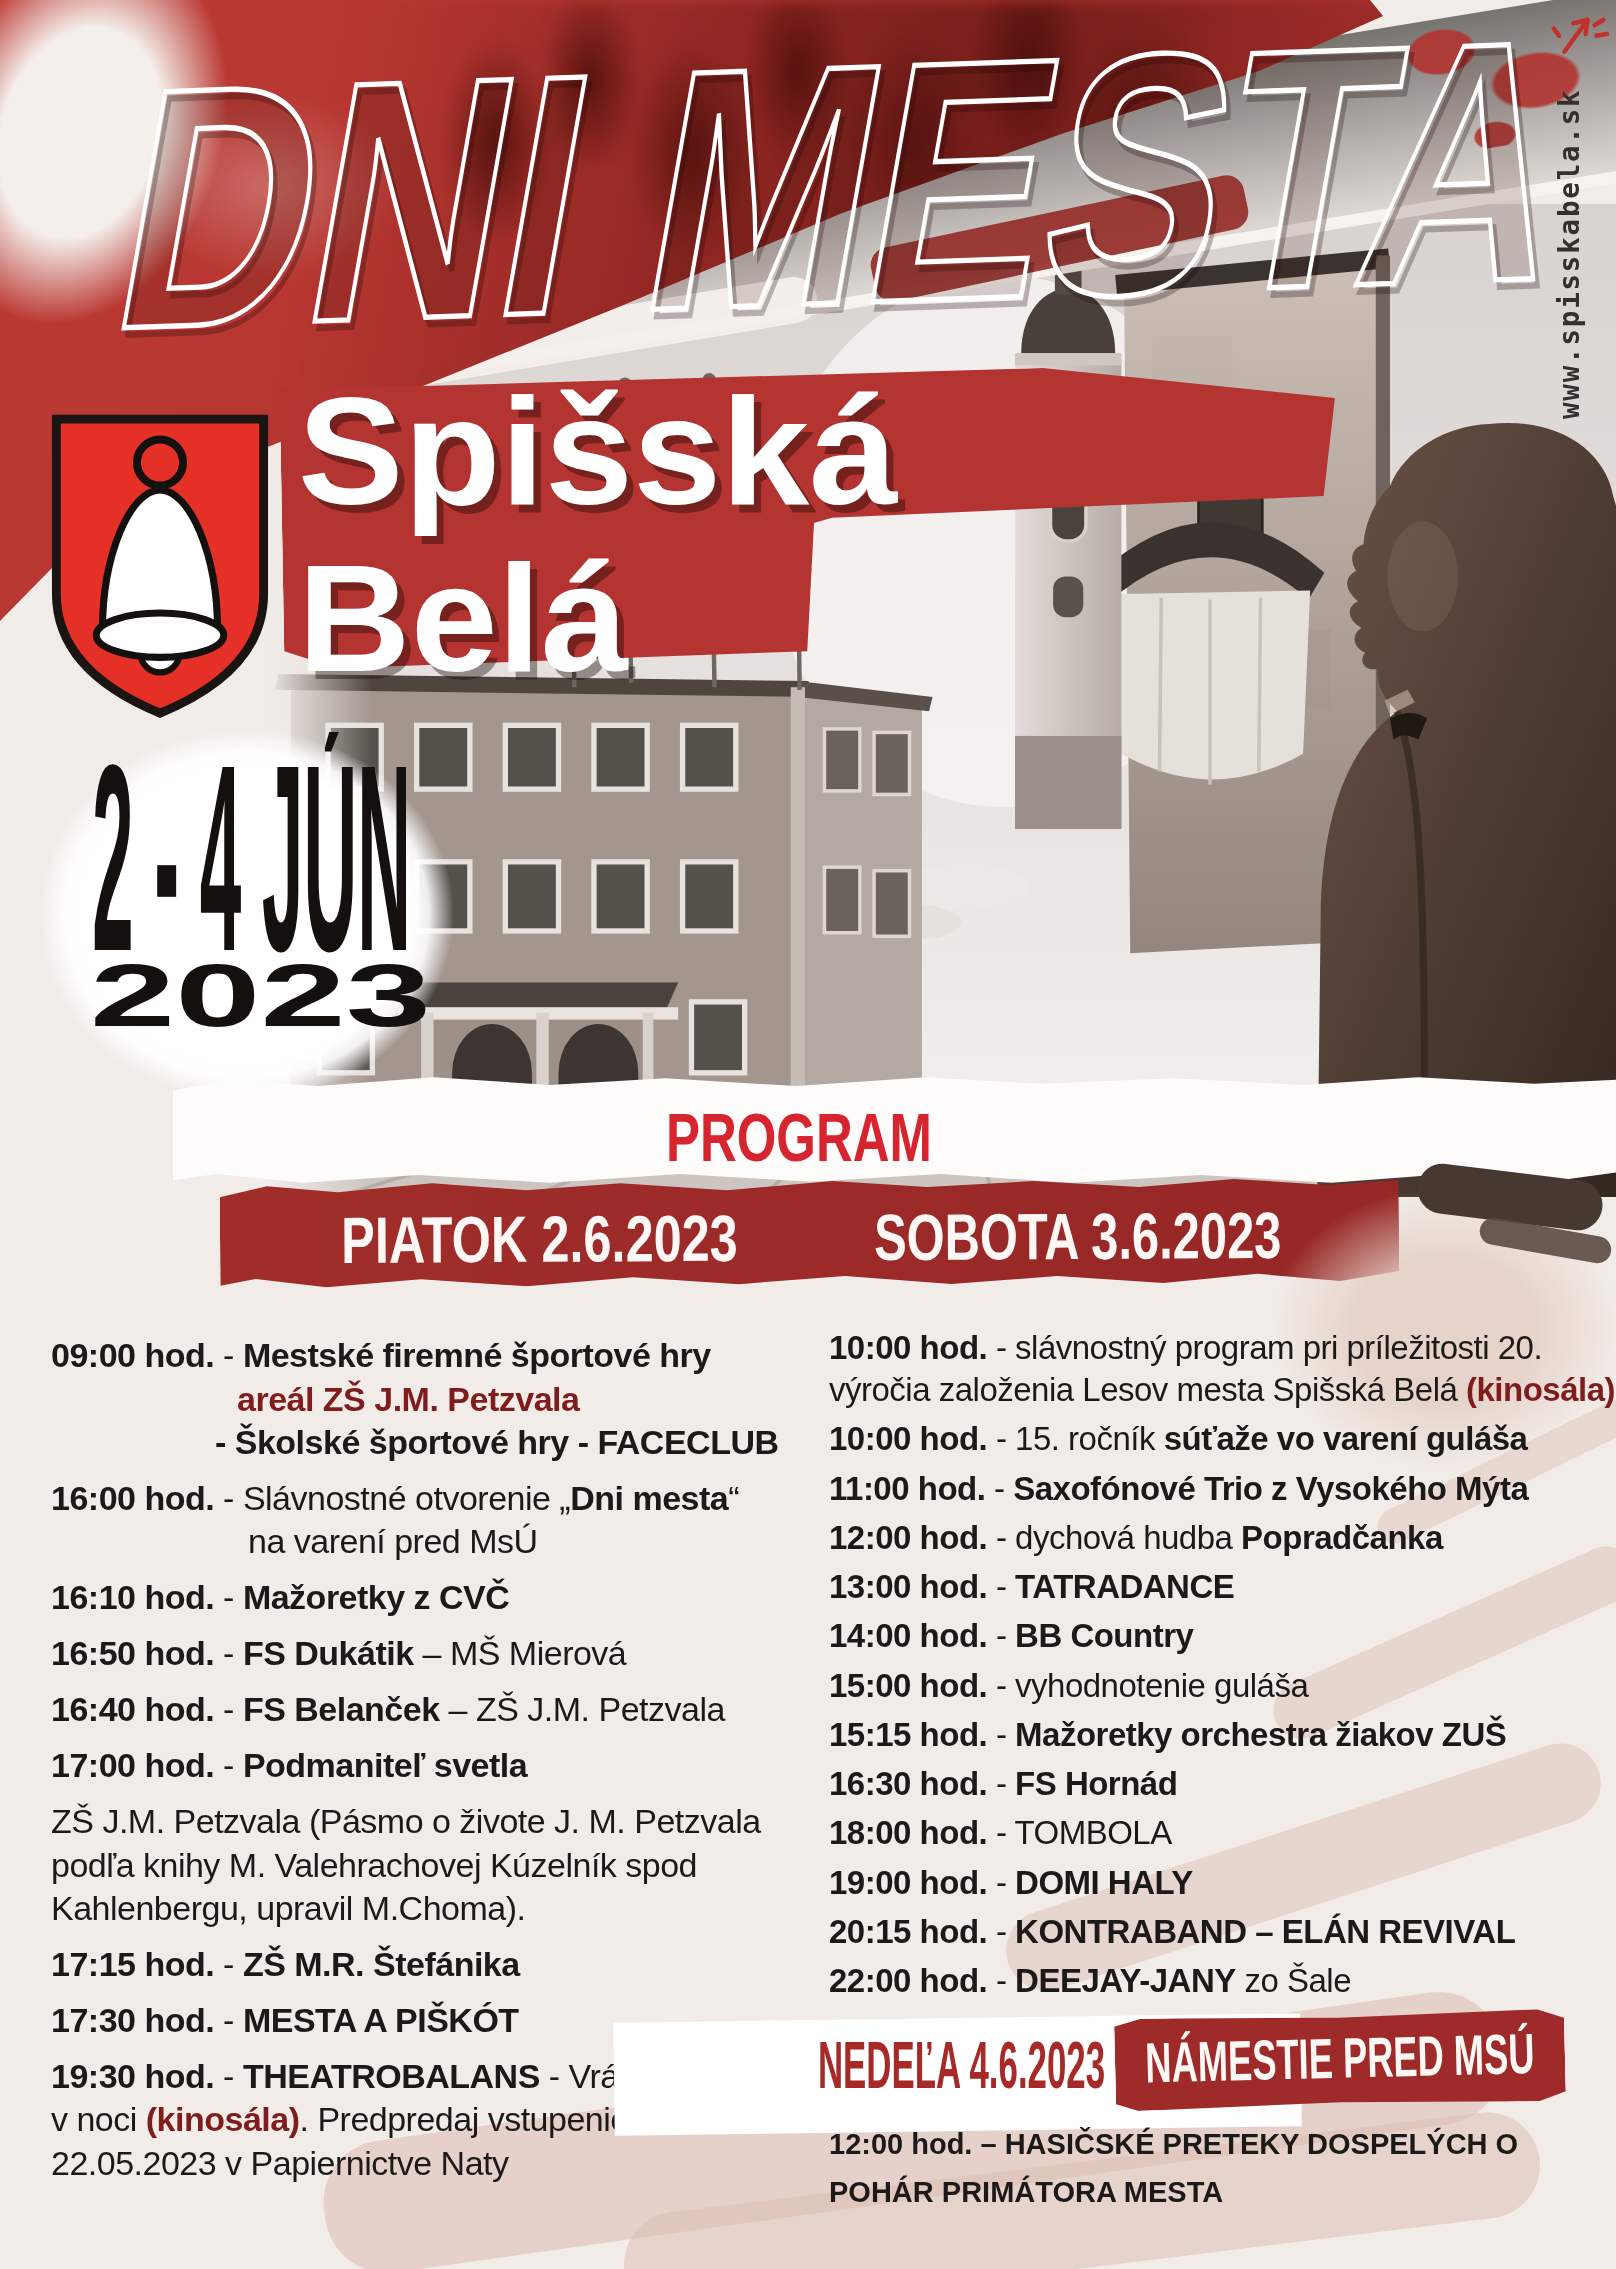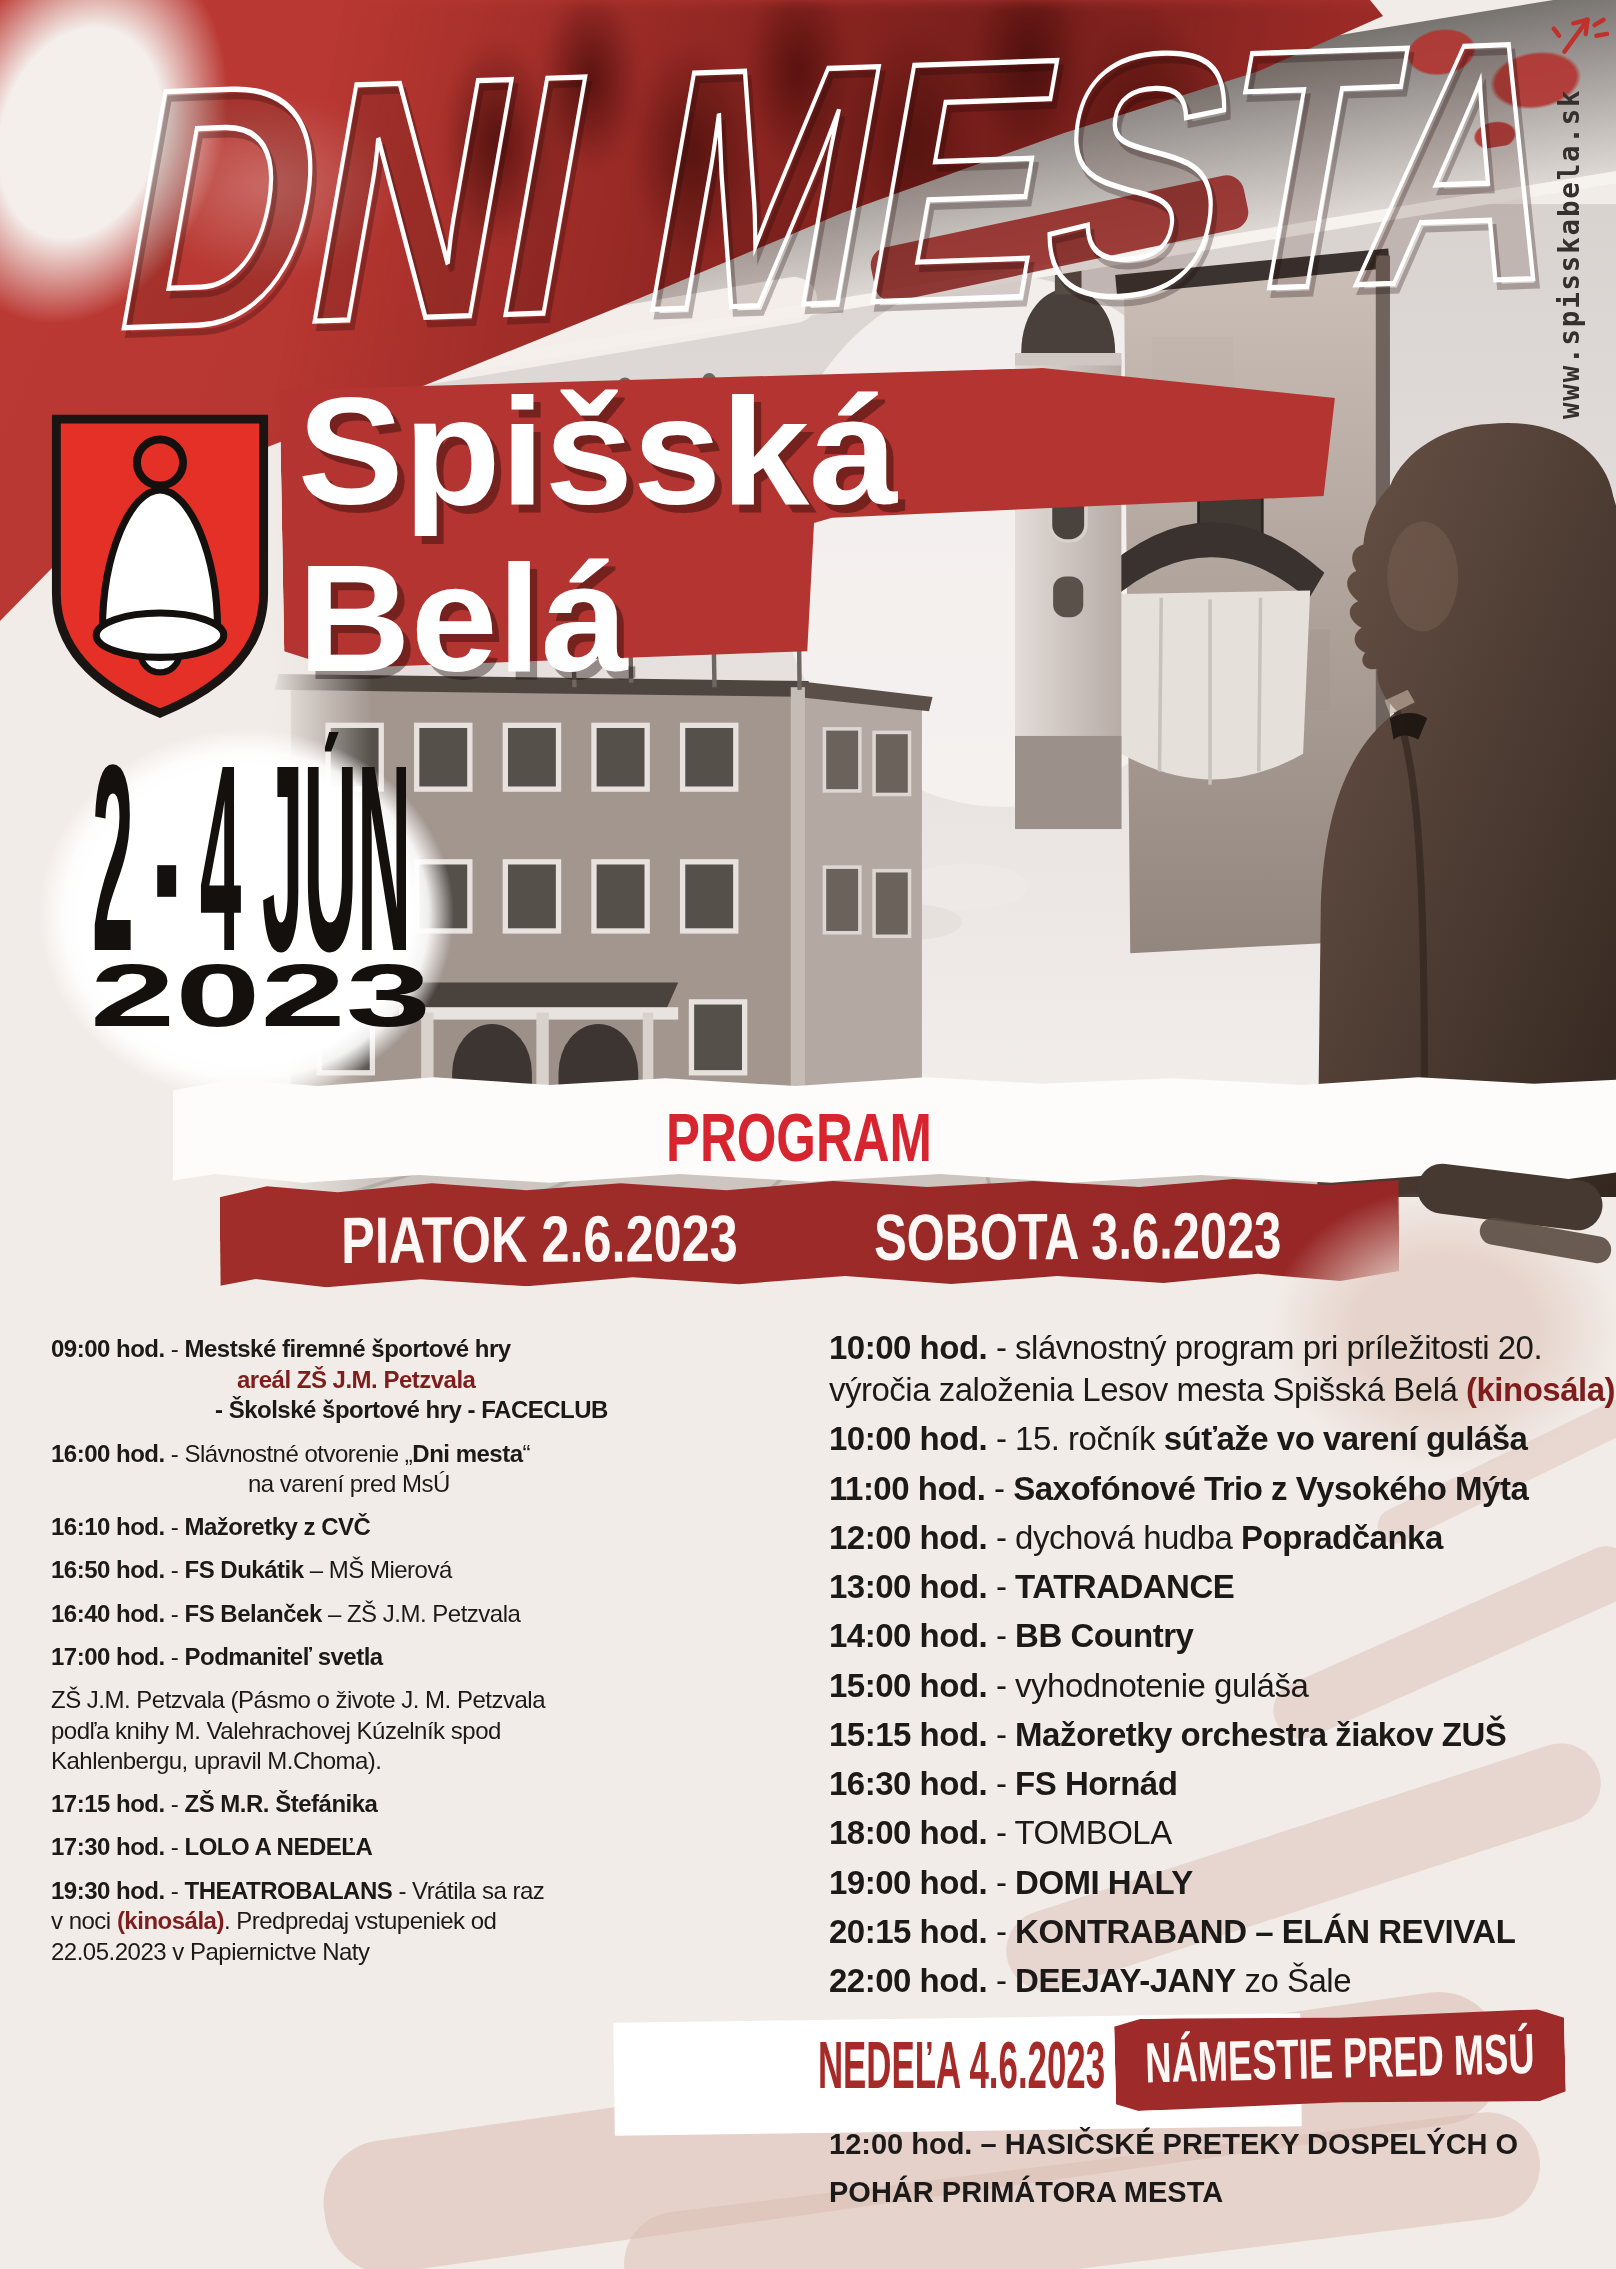--- a/index.html
+++ b/index.html
@@ -96,21 +96,21 @@
     writing-mode:vertical-rl; transform:rotate(180deg);
     font-family:"DejaVu Sans Mono", monospace; font-weight:bold; font-size:27.5px;
     letter-spacing:1.8px; color:#35302d;
   }
 
   
   .col{color:#1c1a19;}
   #col-friday{left:51px; top:1334px; width:771px;}
   #col-saturday{left:829px; top:1327px; width:789px;}
   #sunday-entry{left:829px; top:2121px; width:789px;}
-  .entry{margin:0 0 12.4px 0; font-size:24px; line-height:1.28; letter-spacing:-0.5px; white-space:nowrap;}
+  .entry{margin:0 0 12.4px 0; font-size:34px; line-height:1.28; letter-spacing:-0.5px; white-space:nowrap;}
   #col-saturday .entry{font-size:33px; margin-bottom:7px;}
   #sunday-entry .entry{font-size:29px; line-height:1.65; letter-spacing:0;}
   .entry .b{font-weight:bold;}
   .entry .r{color:#7f1d1d;}
 
   
   #sunday-patch{left:614px; top:2018px; width:687px; height:113px; background:#fff; transform:rotate(-.8deg);}
   #venue-banner{
     left:1115px; top:2014px; width:450px; height:92px; background:#9e2b29; transform:rotate(-1.4deg);
     clip-path:polygon(0 8%,6% 0,50% 4%,94% 0,100% 10%,100% 90%,94% 100%,50% 96%,5% 100%,0 92%);
@@ -330,21 +330,21 @@
 
   <div class="abs col" id="col-friday">
       <p class="entry"><span class="b">09:00 hod.</span><span> - </span><span class="b">Mestské firemné športové hry</span><br><span class="b r" style="padding-left: 186px;">areál ZŠ J.M. Petzvala</span><br><span class="b" style="padding-left: 164px;">- Školské športové hry - FACECLUB</span></p>
       <p class="entry"><span class="b">16:00 hod.</span><span> - Slávnostné otvorenie „</span><span class="b">Dni mesta</span><span>“</span><br><span style="padding-left: 197px;">na varení pred MsÚ</span></p>
       <p class="entry"><span class="b">16:10 hod.</span><span> - </span><span class="b">Mažoretky z CVČ</span></p>
       <p class="entry"><span class="b">16:50 hod.</span><span> - </span><span class="b">FS Dukátik</span><span> – MŠ Mierová</span></p>
       <p class="entry"><span class="b">16:40 hod.</span><span> - </span><span class="b">FS Belanček</span><span> – ZŠ J.M. Petzvala</span></p>
       <p class="entry"><span class="b">17:00 hod.</span><span> - </span><span class="b">Podmaniteľ svetla</span></p>
       <p class="entry"><span>ZŠ J.M. Petzvala (Pásmo o živote J. M. Petzvala</span><br><span>podľa knihy M. Valehrachovej Kúzelník spod</span><br><span>Kahlenbergu, upravil M.Choma).</span></p>
       <p class="entry"><span class="b">17:15 hod.</span><span> - </span><span class="b">ZŠ M.R. Štefánika</span></p>
-      <p class="entry"><span class="b">17:30 hod.</span><span> - </span><span class="b">LOLO A NEDEĽA</span></p>
+      <p class="entry"><span class="b">17:30 hod.</span><span> - </span><span class="b">MESTA A PIŠKÓT</span></p>
       <p class="entry"><span class="b">19:30 hod.</span><span> - </span><span class="b">THEATROBALANS</span><span> - Vrátila sa raz</span><br><span>v noci </span><span class="b r">(kinosála)</span><span>. Predpredaj vstupeniek od</span><br><span>22.05.2023 v Papiernictve Naty</span></p>
     </div>
   <div class="abs col" id="col-saturday">
       <p class="entry"><span class="b">10:00 hod.</span><span> - slávnostný program pri príležitosti 20.</span><br><span>výročia založenia Lesov mesta Spišská Belá </span><span class="b r">(kinosála)</span></p>
       <p class="entry"><span class="b">10:00 hod.</span><span> - 15. ročník </span><span class="b">súťaže vo varení guláša</span></p>
       <p class="entry"><span class="b">11:00 hod.</span><span> - </span><span class="b">Saxofónové Trio z Vysokého Mýta</span></p>
       <p class="entry"><span class="b">12:00 hod.</span><span> - dychová hudba </span><span class="b">Popradčanka</span></p>
       <p class="entry"><span class="b">13:00 hod.</span><span> - </span><span class="b">TATRADANCE</span></p>
       <p class="entry"><span class="b">14:00 hod.</span><span> - </span><span class="b">BB Country</span></p>
       <p class="entry"><span class="b">15:00 hod.</span><span> - vyhodnotenie guláša</span></p>

